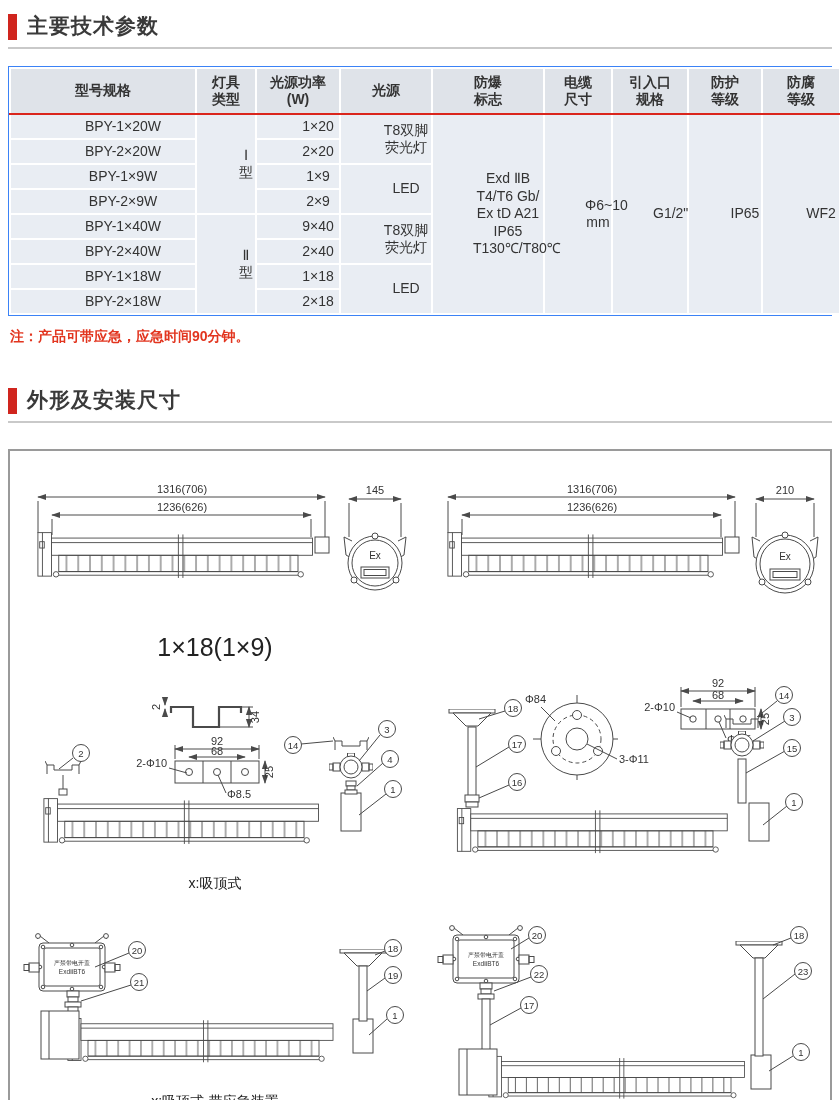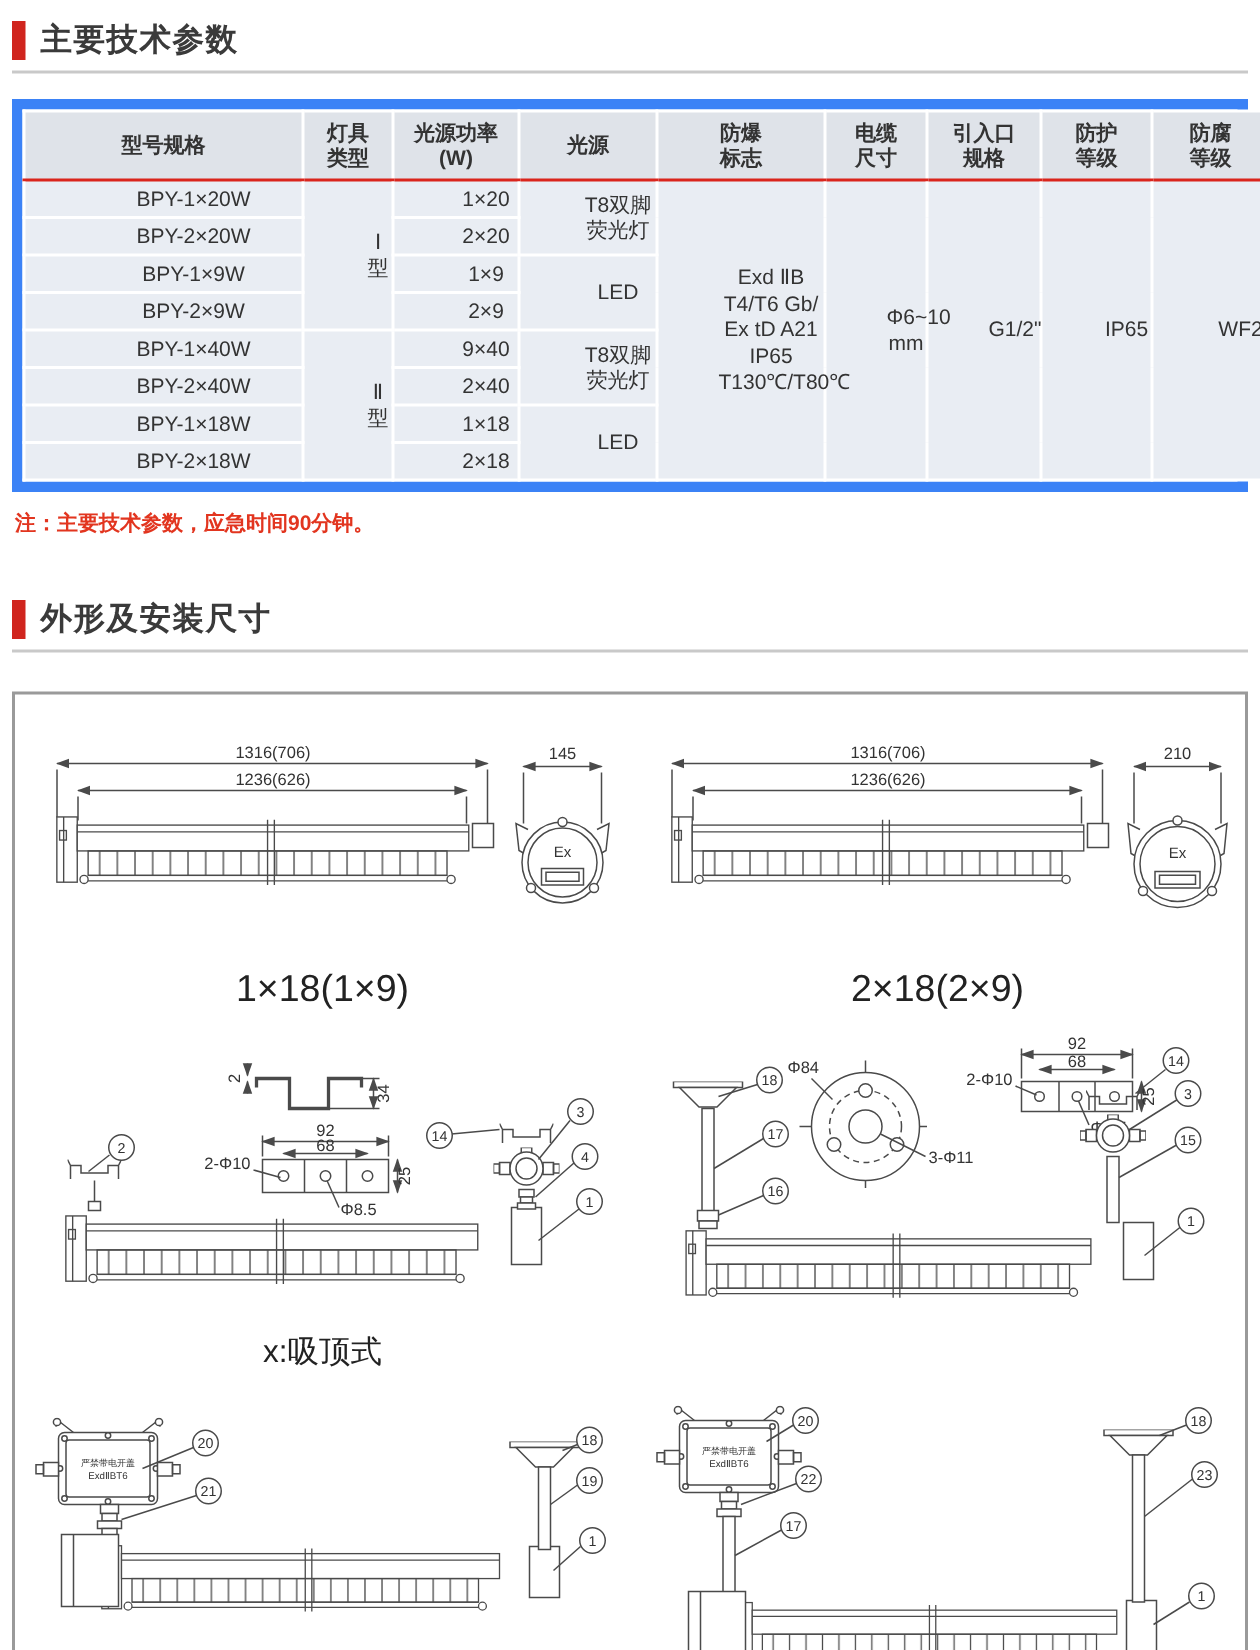--- a/index.html
+++ b/index.html
@@ -12,21 +12,21 @@
 
   
   .sec-header {
     margin: 0 8px; display: flex; align-items: flex-end; gap: 10px;
     border-bottom: 2px solid #c9c9c9; padding-bottom: 7px;
   }
   .sec-bar { width: 9px; height: 26px; background: #d0251e; flex: 0 0 auto; }
   .sec-title { font-size: 21px; font-weight: bold; color: #3a3a3a; letter-spacing: 1px; }
 
   
-  .tbl-wrap { margin: 17px 8px 0 8px; border: 7px solid #3b82f6; }
+  .tbl-wrap { margin: 17px 8px 0 8px; border: 1px solid #3b82f6; }
   table.spec { width: 100%; border-collapse: collapse; table-layout: fixed; }
   table.spec th, table.spec td {
     border: 2px solid #ffffff; text-align: center; vertical-align: middle;
     font-size: 14px; color: #333; white-space: pre-line; line-height: 1.25;
   }
   table.spec th { background: #dfe3e9; height: 46px; font-weight: bold; border-bottom: 2px solid #da251c; }
   table.spec td { background: #e9edf3; height: 25px; padding-left: 40px; }
   col.c-model{width:186px} col.c-type{width:60px} col.c-power{width:84px} col.c-src{width:92px}
   col.c-ex{width:112px} col.c-cable{width:68px} col.c-inlet{width:76px} col.c-ip{width:74px} col.c-wf{width:78px}
 
@@ -38,21 +38,21 @@
   .panel {
     margin: 26px 8px 0 8px; height: 668px; border: 2px solid #9a9a9a; background:#fff;
     display: grid; grid-template-columns: 1fr 1fr; grid-template-rows: 188px 252px 214px;
     justify-items: center; align-items: start; padding-top: 28px;
   }
   figure { text-align: center; }
   svg.draw { display:block; stroke:#4a4a4a; fill:none; stroke-width:1; }
   svg.draw text { fill:#333; stroke:none; font-size:11px; font-family:"Liberation Sans",sans-serif; }
   svg.draw text.co { font-size:9.5px; }
   .cap-big { font-size: 25px; color:#222; margin-top: 4px; }
-  .cap-small { font-size: 21px; color:#222; margin-top: 2px; }
+  .cap-small { font-size: 14px; color:#222; margin-top: 2px; }
 </style>
 </head>
 <body>
 
 <div class="page">
 
   <div class="sec-header">
     <span class="sec-bar"></span>
     <span class="sec-title">主要技术参数</span>
   </div>
@@ -137,21 +137,21 @@
         <td rowspan="2">LED</td>
       </tr>
       <tr>
         <td>BPY-2×18W</td>
         <td>2×18</td>
       </tr>
     </tbody>
   </table>
   </div>
 
-  <div class="note">注：主要技术参数，应急时间90分钟。</div>
+  <div class="note">注：产品可带应急，应急时间90分钟。</div>
 
   <div class="sec-header sec2">
     <span class="sec-bar"></span>
     <span class="sec-title">外形及安装尺寸</span>
   </div>
 
   <svg width="0" height="0" style="position:absolute" aria-hidden="true">
     <defs>
       <pattern id="wires" width="13" height="20" patternUnits="userSpaceOnUse">
         <line x1="6.5" y1="0" x2="6.5" y2="20" stroke="#4a4a4a" stroke-width="1"></line>
@@ -268,21 +268,20 @@
           <circle cx="356" cy="85" r="29" fill="#fff"></circle>
           <circle cx="356" cy="85" r="25"></circle>
           <circle cx="356" cy="56" r="3" fill="#fff"></circle>
           <circle cx="333" cy="103" r="3" fill="#fff"></circle>
           <circle cx="379" cy="103" r="3" fill="#fff"></circle>
           <text x="356" y="81" text-anchor="middle" style="font-size:10px">Ex</text>
           <rect x="341" y="90" width="30" height="11" fill="#fff"></rect>
           <rect x="344" y="92.5" width="24" height="6"></rect>
         </g>
       </svg>
-      <figcaption class="cap-big">2×18(2×9)</figcaption>
     </figure>
 
     <figure>
       <svg class="draw" width="392" height="206" viewBox="0 0 392 206">
 
         <g>
           <polyline points="152,46 152,40 174,40 174,60 200,60 200,40 222,40 222,46" stroke-width="2.2"></polyline>
           <line x1="146" y1="30" x2="146" y2="38" marker-end="url(#arr)"></line>
           <line x1="146" y1="50" x2="146" y2="42" marker-end="url(#arr)"></line>
           <text x="141" y="40" text-anchor="middle" transform="rotate(-90 141 40)">2</text>

